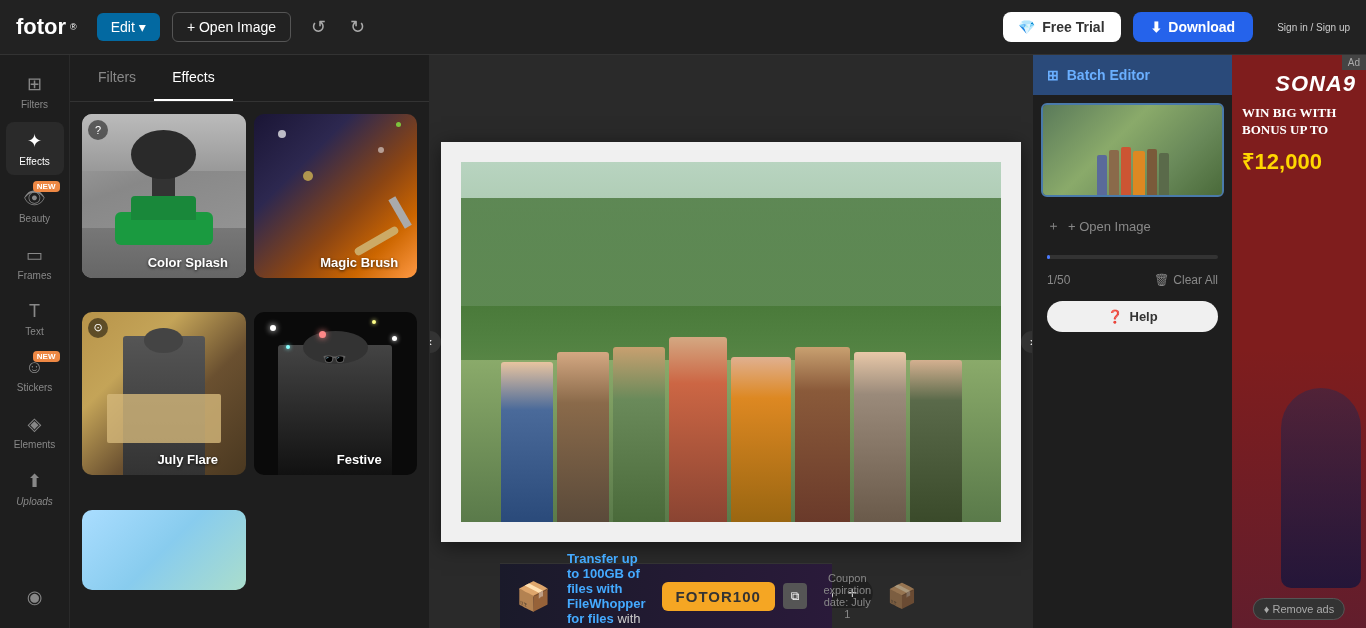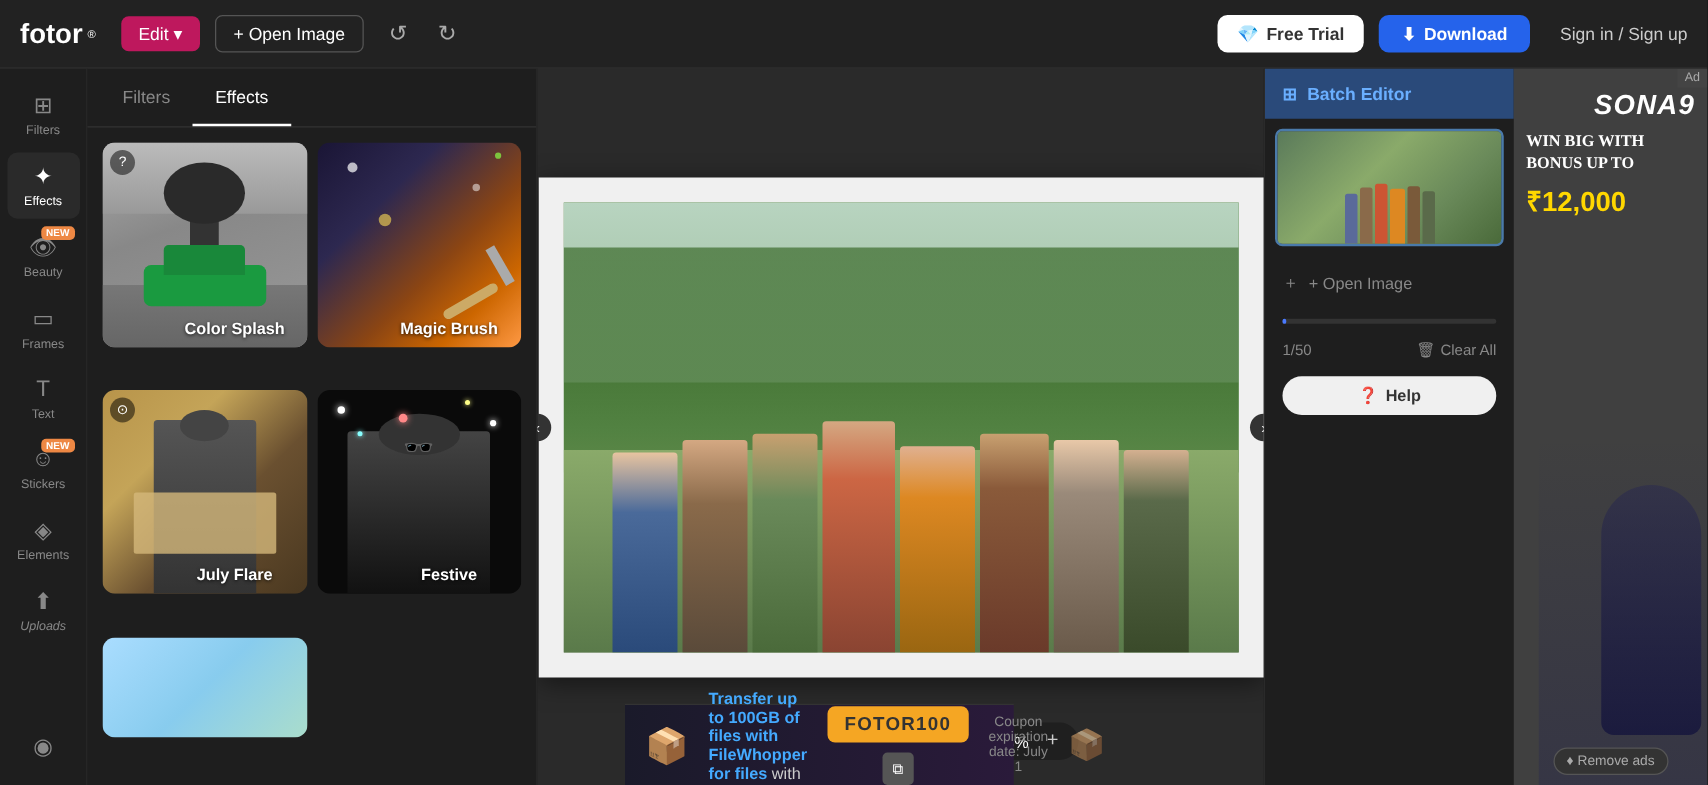--- a/index.html
+++ b/index.html
@@ -7,41 +7,41 @@
 
     
     .topbar {
       display: flex; align-items: center; background: #222; height: 55px;
       padding: 0 16px; gap: 12px; border-bottom: 1px solid #333;
     }
     .logo { display: flex; align-items: center; gap: 4px; margin-right: 8px; }
     .logo-text { font-size: 22px; font-weight: 700; color: #fff; }
     .logo-dot { color: #fff; font-size: 10px; }
     .edit-btn {
-      background: #be185d; border: none; color: #fff; padding: 6px 14px;
+      background: #0369a1; border: none; color: #fff; padding: 6px 14px;
       border-radius: 6px; cursor: pointer; font-size: 14px; display: flex; align-items: center; gap: 4px;
     }
     .open-image-btn {
       background: transparent; border: 1px solid #555; color: #fff; padding: 6px 14px;
       border-radius: 6px; cursor: pointer; font-size: 14px; display: flex; align-items: center; gap: 6px;
     }
     .undo-redo { display: flex; gap: 8px; }
     .icon-btn { background: transparent; border: none; color: #aaa; cursor: pointer; font-size: 18px; padding: 4px 8px; }
     .spacer { flex: 1; }
     .free-trial-btn {
       background: #fff; color: #333; padding: 7px 16px; border-radius: 8px;
       border: none; cursor: pointer; font-size: 14px; font-weight: 600;
       display: flex; align-items: center; gap: 6px;
     }
     .download-btn {
       background: #2563eb; color: #fff; padding: 7px 18px; border-radius: 8px;
       border: none; cursor: pointer; font-size: 14px; font-weight: 600;
       display: flex; align-items: center; gap: 6px;
     }
-    .signin-link { color: #ccc; font-size: 14px; cursor: pointer; margin-left: 12px; white-space: nowrap; }
+    .signin-link { color: #ccc; font-size: 10px; cursor: pointer; margin-left: 12px; white-space: nowrap; }
 
     
     .main { display: flex; height: calc(628px - 55px); }
 
     
     .icon-sidebar {
       width: 70px; background: #1e1e1e; display: flex; flex-direction: column;
       align-items: center; padding: 10px 0; gap: 4px; border-right: 1px solid #2a2a2a;
     }
     .sidebar-icon {
@@ -200,21 +200,21 @@
       padding: 6px 14px; border-radius: 6px; letter-spacing: 1px;
     }
     .ad-copy-btn {
       background: #555; border: none; color: #fff; padding: 6px 8px;
       border-radius: 4px; cursor: pointer; font-size: 12px;
     }
     .ad-right-icon { font-size: 24px; opacity: 0.6; }
 
     
     .right-ad-panel {
-      width: 155px; background: #404040; display: flex; flex-direction: column;
+      width: 134px; background: #7f1d1d; display: flex; flex-direction: column;
       overflow: hidden; position: relative;
     }
     .right-ad-badge {
       position: absolute; top: 0; right: 0; background: #444; padding: 2px 6px;
       font-size: 10px; color: #aaa;
     }
     .right-ad-content {
       padding: 16px 10px 10px; text-align: left;
     }
     .sona-logo {
@@ -436,21 +436,21 @@
     <div class="expand-arrow" style="right:-11px;">›</div>
 
     <div class="ad-banner">
       <span class="ad-banner-icon">📦</span>
       <span class="ad-banner-text">
         <strong>Transfer up to 100GB of files with</strong>
         <br>
         <strong style="color:#4af;">FileWhopper for files</strong>
         <span> with our coupon</span>
       </span>
-      <div style="display:flex;align-items:center;gap:8px;flex-direction:column;">
+      <div style="display:flex;align-items:center;gap:8px;">
         <div class="ad-coupon-box">FOTOR100</div>
         <button class="ad-copy-btn">⧉</button>
       </div>
       <div style="text-align:center;">
         <div style="font-size:11px;color:#888;">Coupon expiration date: July 1</div>
       </div>
       <span class="ad-right-icon">📦</span>
     </div>
   </div>
 

